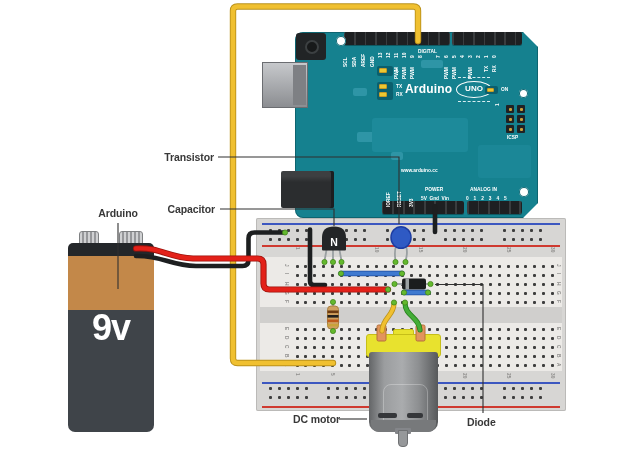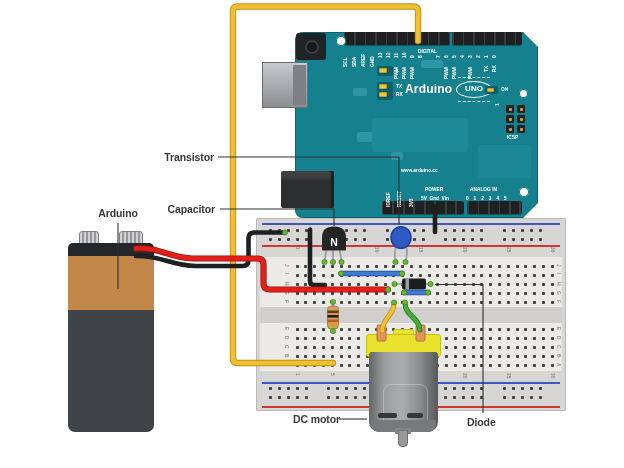--- a/index.html
+++ b/index.html
@@ -188,20 +188,21 @@
   <div id="usb"></div>
   <div id="jack"></div>
 
   <div id="battery">
     <div class="term" style="left:11px;width:20px;"></div>
     <div class="term" style="left:51px;width:24px;"></div>
     <div class="shell">
       <div class="cap"></div>
       <div class="tan"></div>
       <div class="dark"></div>
+      <div class="v9">9v</div>
     </div>
   </div>
 
   <div id="bb">
     <div class="strip" style="top:39px;height:50px;"></div>
     <div class="strip" style="top:105px;height:48px;"></div>
     <div class="channel"></div>
     <div class="railline" style="top:5px;background:var(--rail-blue,#3c57c0);"></div>
     <div class="railline" style="top:27px;background:var(--rail-red,#cf3a30);"></div>
     <div class="railline" style="top:164px;background:var(--rail-blue,#3c57c0);"></div>

